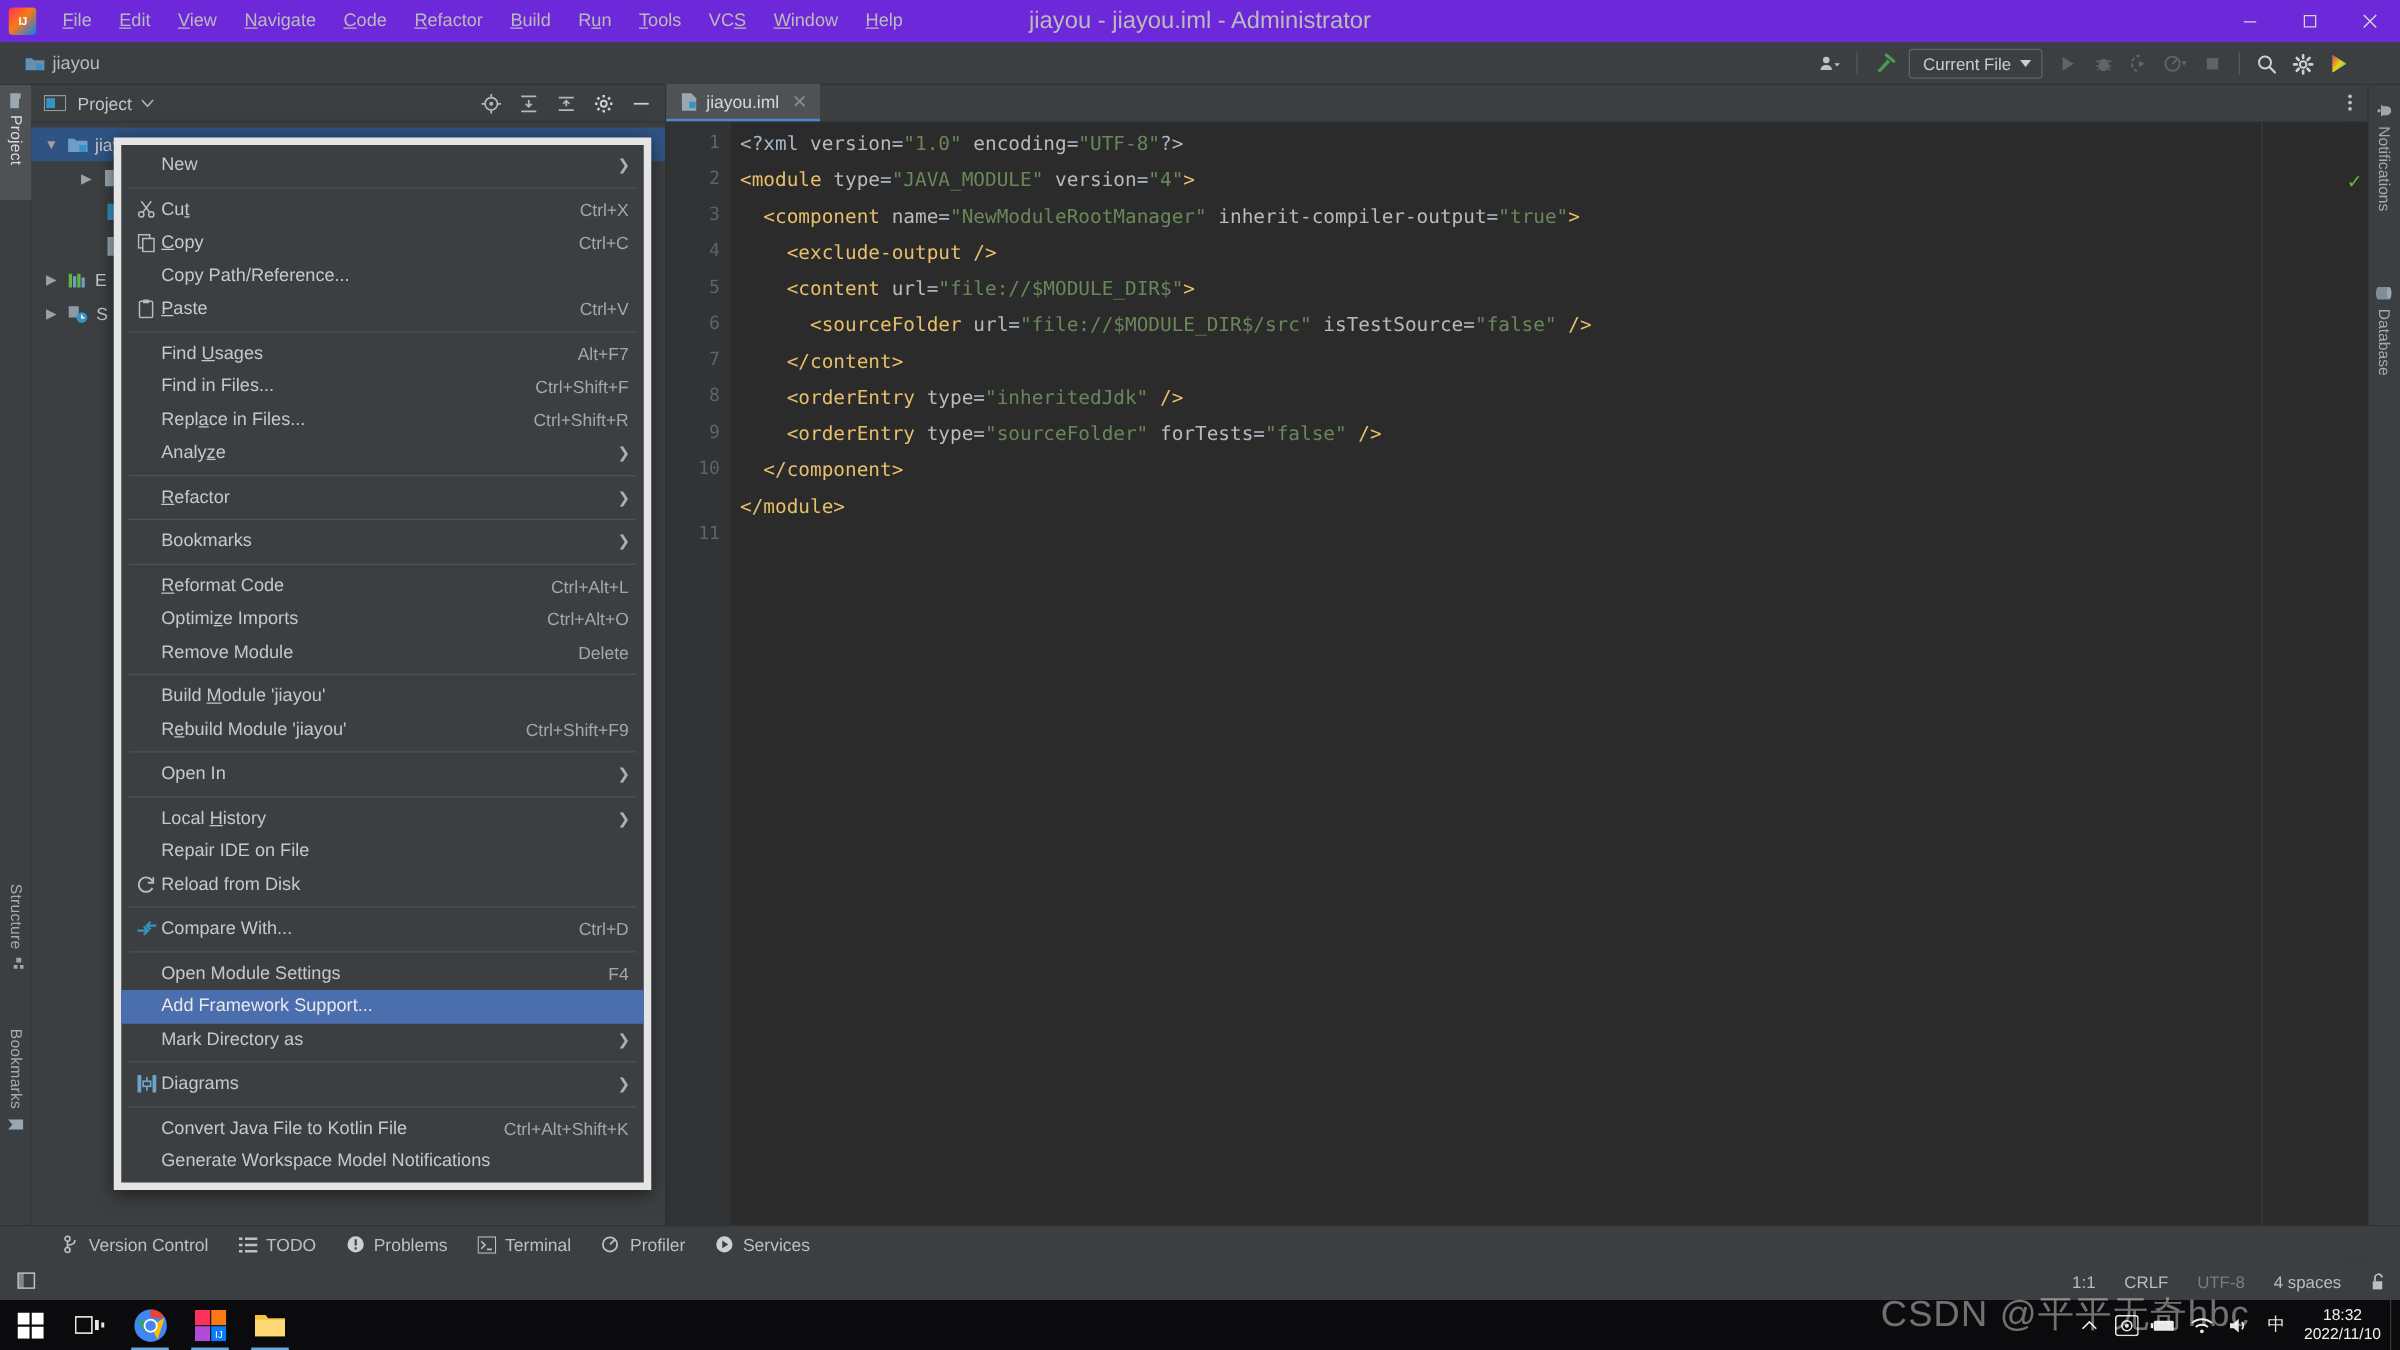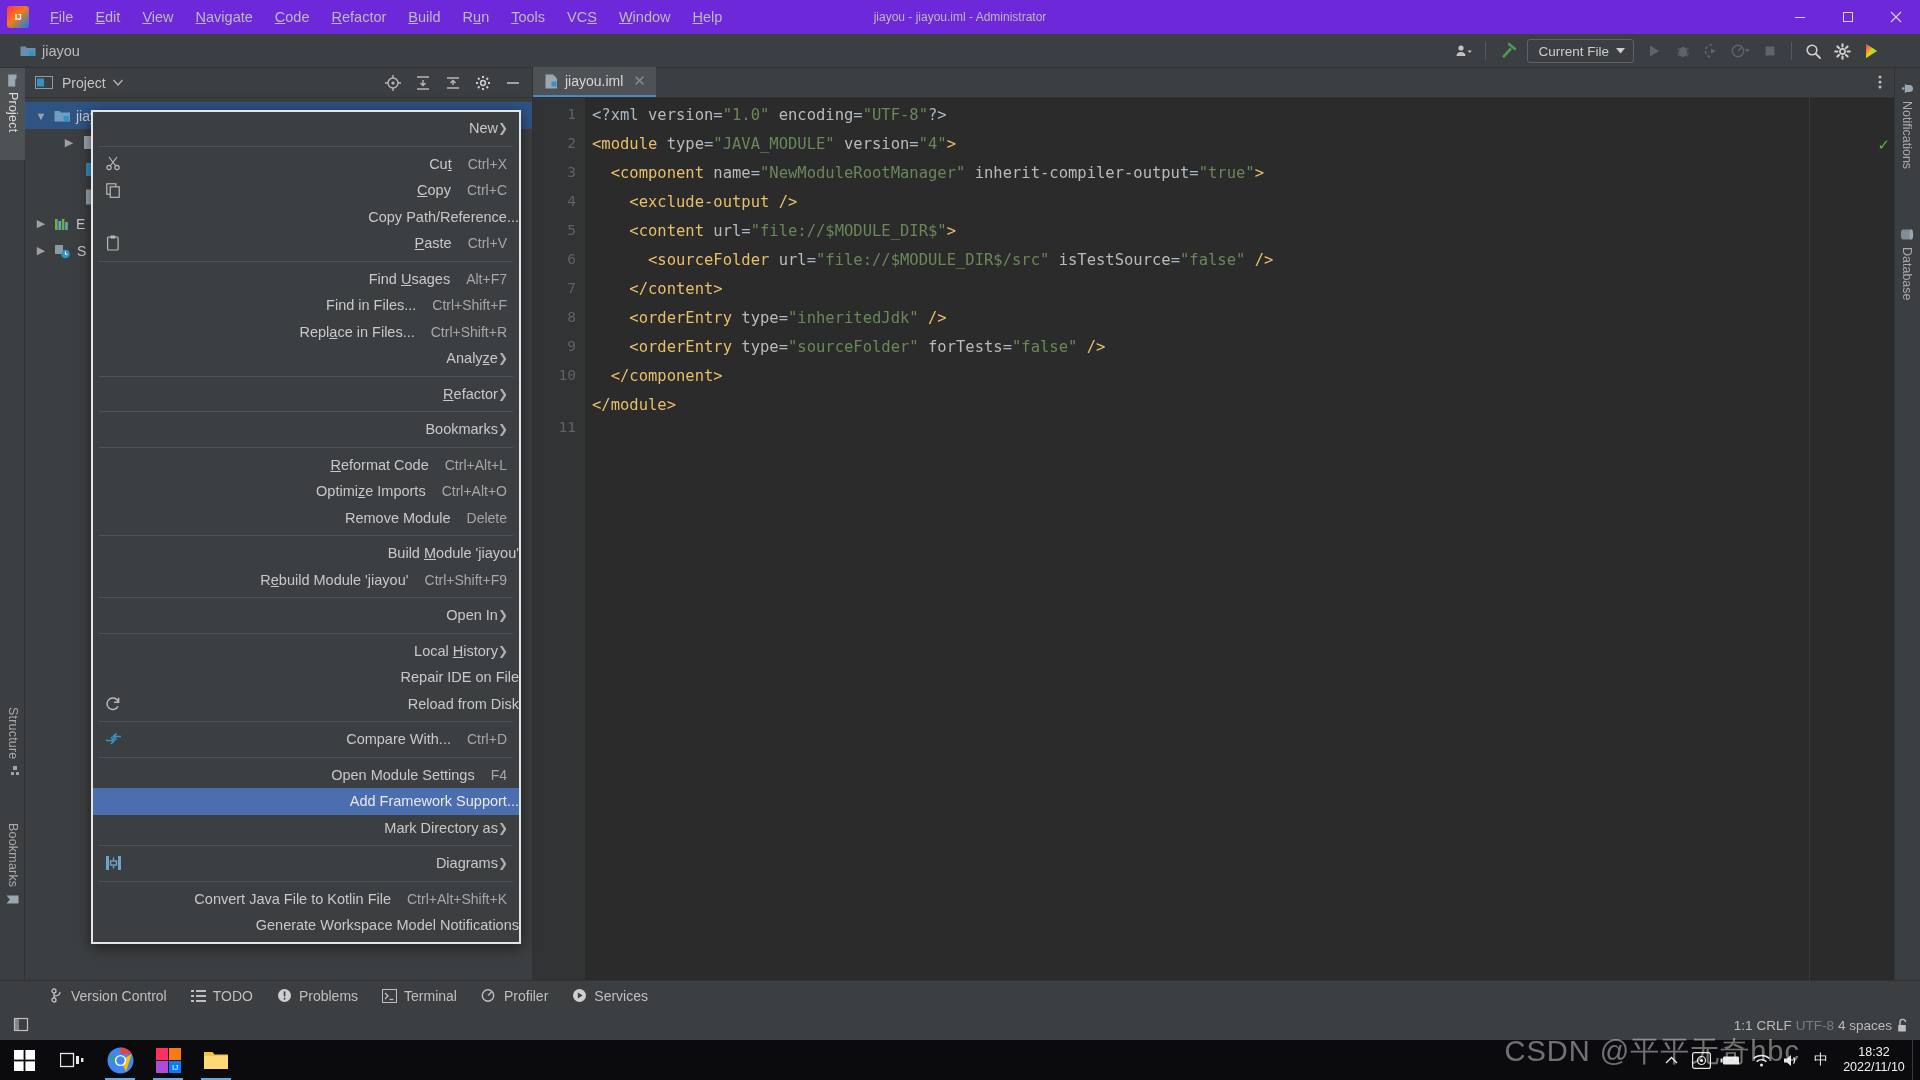--- a/index.html
+++ b/index.html
@@ -33,21 +33,21 @@
     letter-spacing:-0.5px;
   }
   .mbar{ display:flex; align-items:center; gap:0px; }
   .mitem{
     font-size:14.5px; color:#bbbbbb; padding:4px 11px; line-height:16px;
     white-space:nowrap; cursor:default;
   }
   .mitem u{ text-decoration:underline; }
   #wintitle{
     position:absolute; left:0; right:0; top:0; height:34px; line-height:34px;
-    text-align:center; font-size:12px; color:#bbbbbb; pointer-events:none;
+    text-align:center; font-size:19px; color:#bbbbbb; pointer-events:none;
   }
   #winbtns{
     position:absolute; right:0; top:0; height:34px; display:flex; z-index:4;
   }
   .wbtn{
     width:48px; height:34px; display:flex; align-items:center; justify-content:center;
     color:#d6d6d6;
   }
 
   
@@ -182,31 +182,31 @@
     padding:4px 12px; border-radius:3px;
   }
 
   
   #statusbar{
     position:absolute; left:0; bottom:0; width:1920px; height:30px;
     background:#3c3f41; display:flex; align-items:center;
   }
   #statusbar .left{ margin-left:8px; display:flex; align-items:center; }
   #statusbar .right{
-    position:absolute; right:10px; display:flex; align-items:center; gap:4px;
+    position:absolute; right:10px; display:flex; align-items:center; gap:23px;
     font-size:13.5px; color:#bbbbbb;
   }
   #statusbar .right .dim{ color:#7a7d80; }
 
   
   #ctxmenu{
     position:absolute; left:91px; top:110px; width:430px;
-    background:#3c3f41; border:2px solid #e5e5e5;
+    background:#3c3f41; border:6px solid #e5e5e5;
     box-shadow:0 3px 14px rgba(0,0,0,.55);
-    padding:3px 0; z-index:50;text-align:right;
+    padding:3px 0; z-index:50;
   }
   .mrow{
     height:26.5px; display:flex; align-items:center; position:relative;
     padding-left:8px; font-size:14.5px; color:#c8c8c8; white-space:nowrap;
   }
   .mrow.hl, .mrow.hl:hover{ background:#4b6eaf; color:#e8e8e8; }
   .mrow .mic{
     width:24px; flex:0 0 24px; display:flex; align-items:center; justify-content:center;
     color:#b4b4b4;
   }

